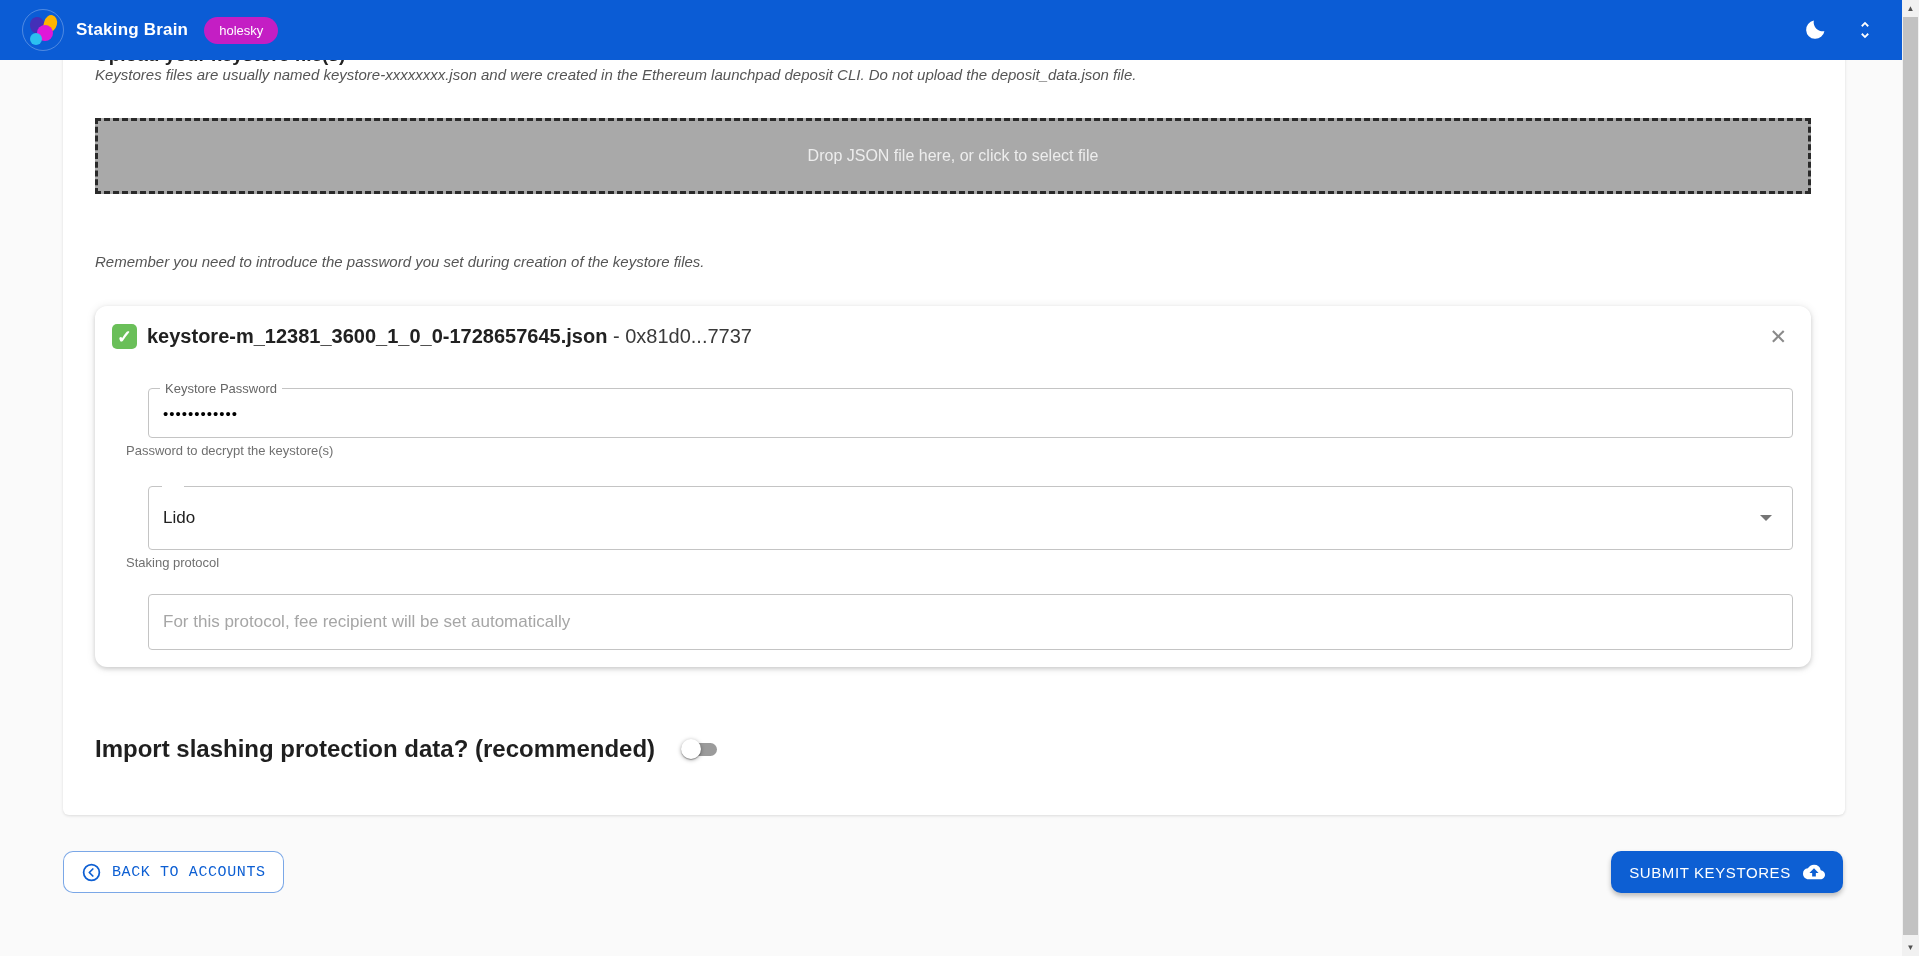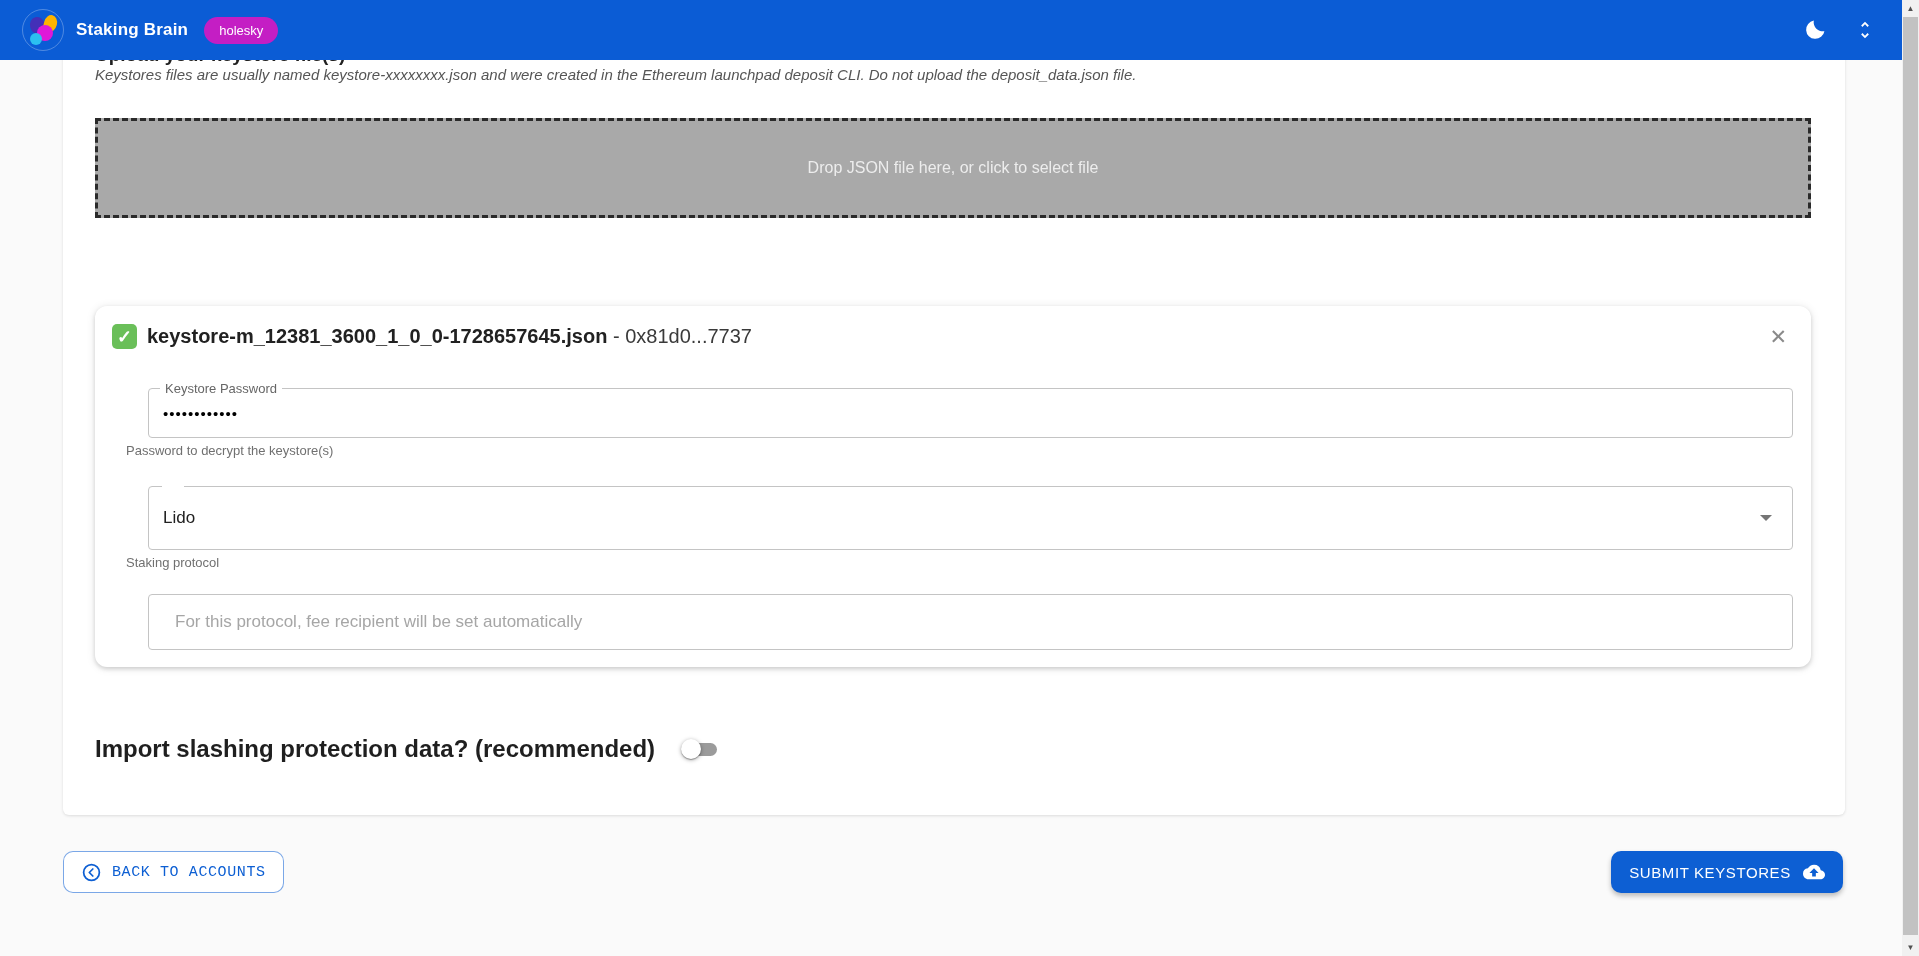--- a/index.html
+++ b/index.html
@@ -49,21 +49,21 @@
   }
   .clipped-heading {
     position:absolute; top:4px; left:32px;
     font-size:19px; font-weight:bold; color:#212121; line-height:22px;
   }
   .intro-note {
     position:absolute; top:26px; left:32px; right:35px;
     font-size:15px; font-style:italic; color:#555555;
   }
   .dropzone {
-    position:absolute; top:78px; left:32px; right:34px; height:100px;
+    position:absolute; top:78px; left:32px; right:34px; height:76px;
     background:#a9a9a9; border:3px dashed #2a2a2a;
     display:flex; align-items:center; justify-content:center;
     cursor:pointer;
   }
   .dropzone-label { color:#ededed; font-size:16px; }
   .reminder-note {
     position:absolute; top:213px; left:32px; right:35px;
     font-size:15px; font-style:italic; color:#555555;
   }
 
@@ -102,21 +102,21 @@
     border:none; outline:none; width:95%; height:100%; padding:0 14px;
     font-size:15px; letter-spacing:1px; color:#000; font-family:"Liberation Sans", sans-serif;
     background:transparent;
   }
   .select-field { margin-top:28px; height:64px; display:flex; align-items:center; padding:0 14px; cursor:pointer; }
   .select-value { font-size:17px; color:#212121; flex:1; }
   .select-caret {
     width:0; height:0; border-left:6px solid transparent; border-right:6px solid transparent;
     border-top:6px solid #757575; margin-right:6px;
   }
-  .fee-field { margin-top:24px; height:56px; display:flex; align-items:center;padding-left:12px; }
+  .fee-field { margin-top:24px; height:56px; display:flex; align-items:center; }
   .fee-input {
     border:none; outline:none; width:100%; height:100%; padding:0 14px;
     font-size:17px; color:#333; background:transparent; font-family:"Liberation Sans", sans-serif;
   }
   .fee-input::placeholder { color:#a6a6a6; opacity:1; }
 
   
   .toggle-row {
     position:absolute; top:695px; left:32px;
     display:flex; align-items:center;
@@ -175,20 +175,21 @@
 <div class="container">
 
   <div class="clipped-heading">Upload your keystore file(s)</div>
 
   <div class="intro-note">Keystores files are usually named keystore-xxxxxxxx.json and were created in the Ethereum launchpad deposit CLI. Do not upload the deposit_data.json file.</div>
 
   <div class="dropzone">
     <span class="dropzone-label">Drop JSON file here, or click to select file</span>
   </div>
 
+  <div class="reminder-note">Remember you need to introduce the password you set during creation of the keystore files.</div>
 
   <div class="kcard">
     <div class="kcard-titlerow">
       <div class="kcard-title">
         <span class="check-emoji">✓</span>
         <span class="kcard-filename">keystore-m_12381_3600_1_0_0-1728657645.json</span>
           <span class="kcard-pubkey"> - 0x81d0...7737</span>
       </div>
       <span class="close-btn">✕</span>
     </div>

